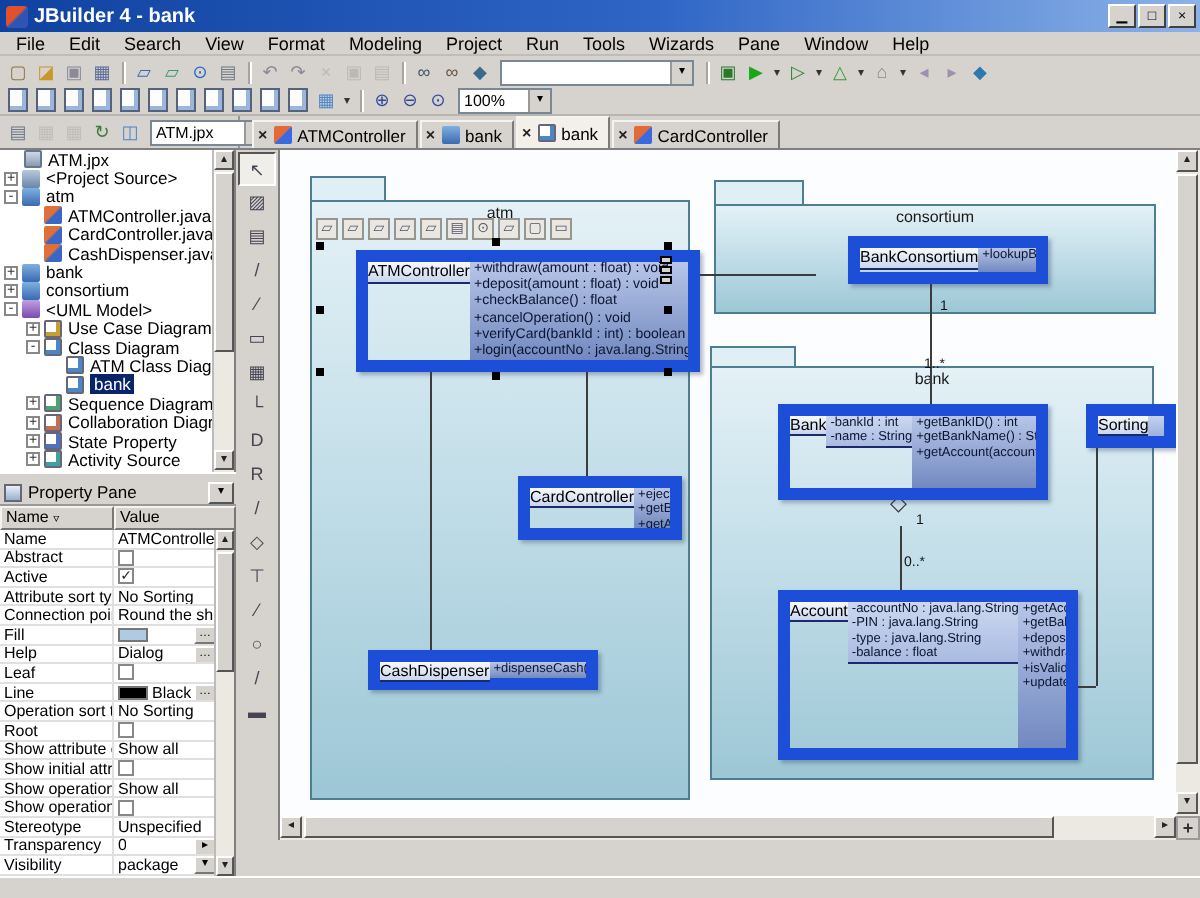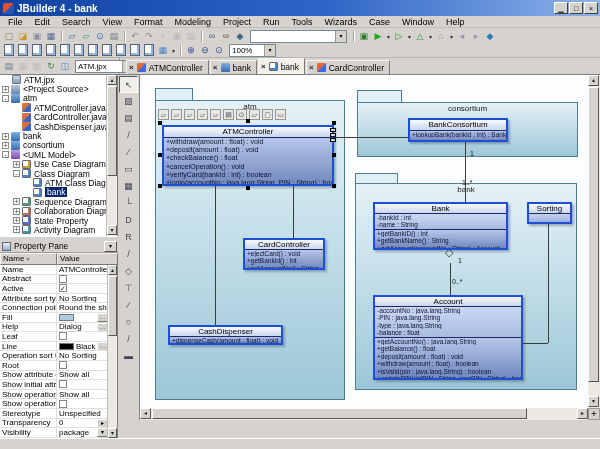--- a/index.html
+++ b/index.html
@@ -96,22 +96,22 @@
   #palette{position:absolute;left:118px;top:0;width:22px;height:345px;background:#d6d3ce;
     border-right:1px solid #808080;padding-top:1px;}
   .ptool{width:19px;height:17px;margin:0 auto;font-size:9px;line-height:16px;text-align:center;color:#445;}
   .ptool.sel{background:#efeee9;border:1px solid #555;border-right-color:#fff;border-bottom-color:#fff;}
   
   #canvas{position:absolute;left:140px;top:0;width:448px;height:333px;background:#fcfdfe;overflow:hidden;}
   .upkg{position:absolute;background:linear-gradient(180deg,#e4f1f6 0%,#c4dfe9 45%,#9dc7d6 100%);
     border:1px solid #4f7d92;}
   .upkg-tab{position:absolute;background:#e0eff4;border:1px solid #4f7d92;border-bottom:none;}
   .upkg-label{font-size:8px;text-align:center;color:#1a1a1a;margin-top:1px;}
-  .ucls{position:absolute;border:2px solid #1d4ed8;display:flex;flex-direction:column;
-    box-shadow:1.5px 1.5px 2px rgba(40,60,90,.35);}
+  .ucls{position:absolute;border:6px solid #1d4ed8;display:flex;flex-direction:row;
+    box-shadow:1.5px 1.5px 2px rgba(40,60,90,.35);margin-left:16px;}
   .uct{background:linear-gradient(180deg,#f7fafd,#c9d6ee);border-bottom:1px solid #1b2a6b;
     font-size:8px;line-height:10px;text-align:center;color:#000;flex:none;overflow:hidden;white-space:nowrap;}
   .ucmp{overflow:hidden;}
   .ucmp.attrs{background:linear-gradient(180deg,#ccd8f0,#a9bbe2);border-bottom:1px solid #1b2a6b;}
   .ucmp.ops{background:linear-gradient(180deg,#b7c6e8,#7289c0);flex:1;}
   .ucmp.empty{background:linear-gradient(180deg,#c3d2ee,#9db1dc);flex:1;}
   .umem{font-size:6.5px;line-height:7.4px;color:#0a1430;padding-left:2px;white-space:nowrap;overflow:hidden;}
   .ops-lg .umem{font-size:7px;line-height:8.2px;}
   .lnh{position:absolute;height:1px;background:#3c3c3c;}
   .lnv{position:absolute;width:1px;background:#3c3c3c;}
@@ -150,21 +150,21 @@
     <span class="menu-item">File</span>
     <span class="menu-item">Edit</span>
     <span class="menu-item">Search</span>
     <span class="menu-item">View</span>
     <span class="menu-item">Format</span>
     <span class="menu-item">Modeling</span>
     <span class="menu-item">Project</span>
     <span class="menu-item">Run</span>
     <span class="menu-item">Tools</span>
     <span class="menu-item">Wizards</span>
-    <span class="menu-item">Case</span>
+    <span class="menu-item">Pane</span>
     <span class="menu-item">Window</span>
     <span class="menu-item">Help</span>
   </div>
 <div id="toolbar-main" class="tbar">
     <span class="tb-btn" style="color: rgb(138, 122, 64);">▢</span>
     <span class="tb-btn" style="color: rgb(200, 152, 42);">◪</span>
     <span class="tb-btn" style="color: rgb(138, 138, 154);">▣</span>
     <span class="tb-btn" style="color: rgb(90, 106, 154);">▦</span>
     <span class="tb-sep"></span>
     <span class="tb-btn" style="color: rgb(58, 106, 176);">▱</span>
@@ -339,21 +339,21 @@
           <span class="tlabel">Collaboration Diagram</span>
         </div>
         <div class="trow" style="padding-left: 13px;">
           <span class="texp">+</span>
           <span class="tico ico-statediag"></span>
           <span class="tlabel">State Property</span>
         </div>
         <div class="trow" style="padding-left: 13px;">
           <span class="texp">+</span>
           <span class="tico ico-activitydiag"></span>
-          <span class="tlabel">Activity Diagram</span>
+          <span class="tlabel">Activity Source</span>
         </div>
       </div>
     <div id="tree-scroll">
       <span class="sbtn" style="left:0;top:0;width:10px;height:10px;">▴</span>
       <span class="sthumb" style="left:0;top:11px;width:10px;height:90px;"></span>
       <span class="sbtn" style="left:0;top:150px;width:10px;height:10px;">▾</span>
     </div>
     <div id="splitter"></div>
     <div id="prop-header">
       <span id="prop-header-icon"></span>

